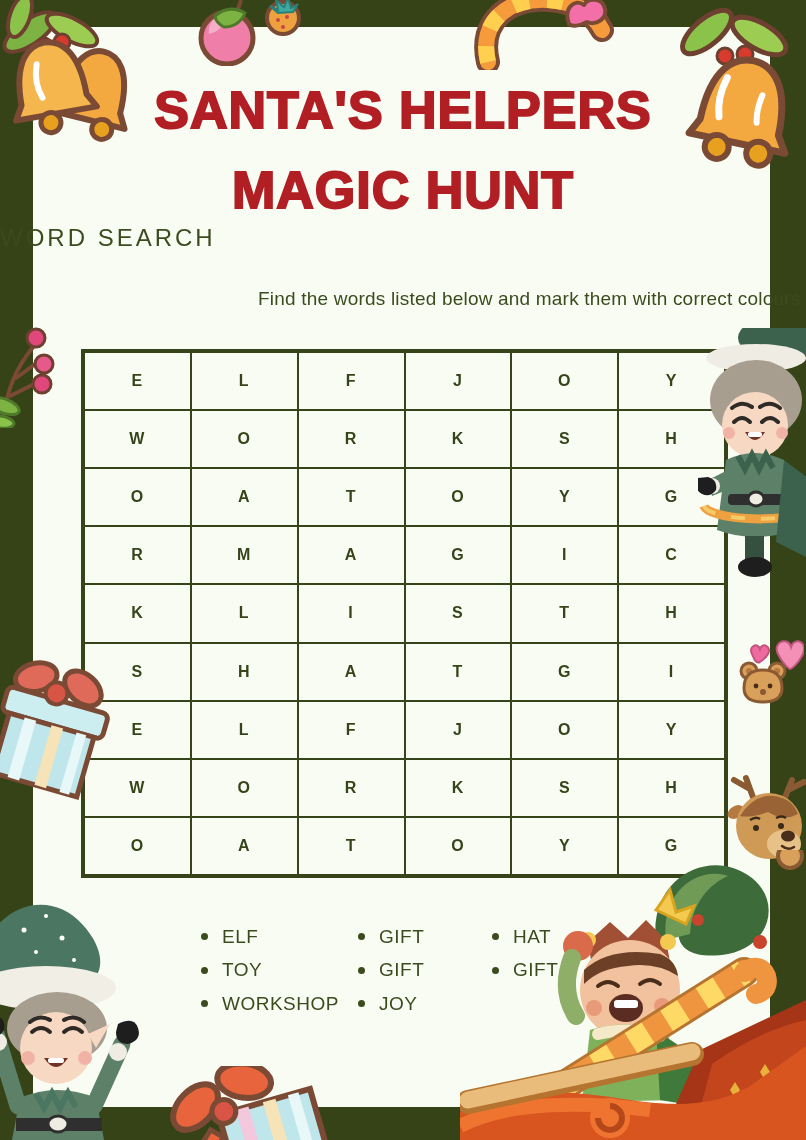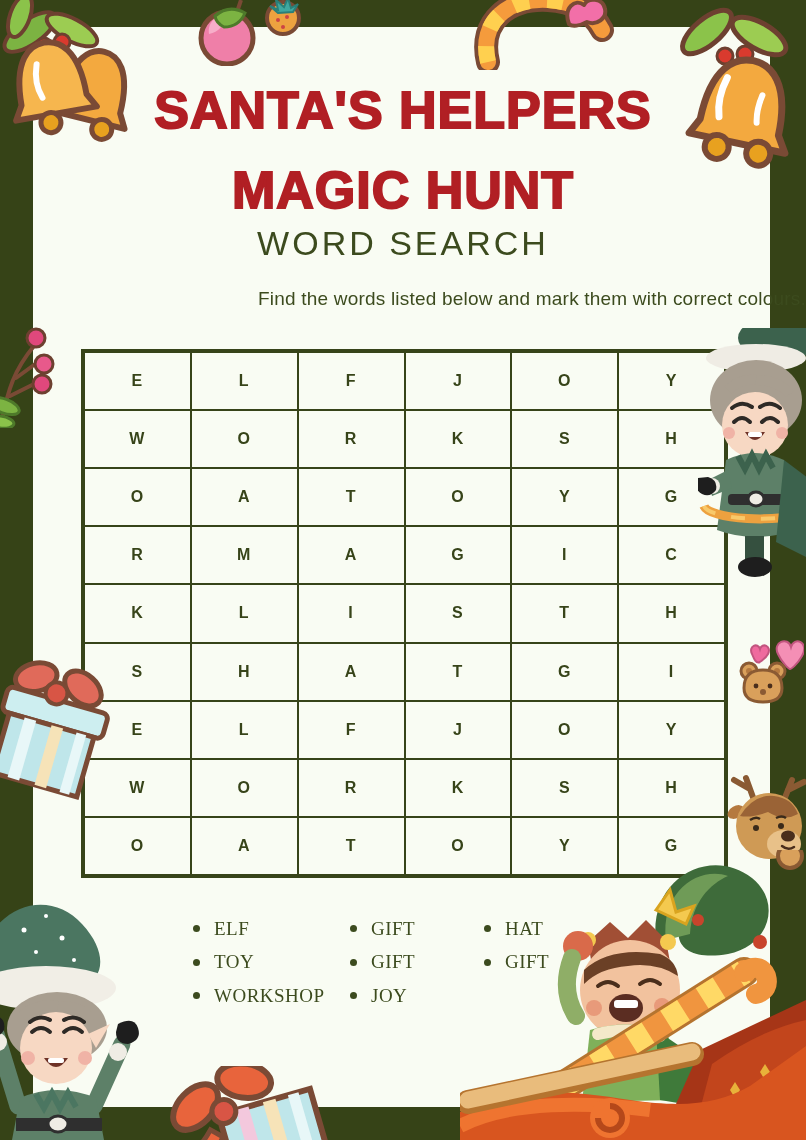--- a/index.html
+++ b/index.html
@@ -2,30 +2,30 @@
 <html><head>
 <meta charset="utf-8">
 <style>
   html,body{margin:0;padding:0;background:#e9e9e9;}
   .page{position:relative;width:806px;height:1140px;background:#364317;overflow:hidden;
         font-family:"Liberation Sans",sans-serif;}
   .panel{position:absolute;left:33px;top:27px;right:36px;bottom:33px;background:#f9fcf3;}
   .title{position:absolute;left:0;top:70px;width:100%;text-align:center;color:#b11f24;
          font-weight:bold;font-size:52px;line-height:80px;letter-spacing:1px;
          -webkit-text-stroke:2px #b11f24;z-index:3;}
-  .subtitle{position:absolute;left:0;top:224px;width:100%;text-align:center;color:#3c4b1e;
-            font-size:34px;letter-spacing:3px;z-index:3;}
+  .subtitle{position:absolute;left:0;top:224px;width:100%;text-align:left;color:#3c4b1e;
+            font-size:24px;letter-spacing:3px;z-index:3;}
   .instruction{position:absolute;left:0;top:288px;width:100%;text-align:right;color:#3c4b1e;
                font-size:19px;letter-spacing:.2px;z-index:3;}
   .word-grid{position:absolute;left:81px;top:349px;width:647px;height:529px;
              display:grid;grid-template-columns:repeat(6,1fr);grid-template-rows:repeat(9,1fr);
              background:#f9fcf3;border:3px solid #374419;box-sizing:border-box;z-index:2;}
   .grid-cell{border:1px solid #374419;display:flex;align-items:center;justify-content:center;
              font-weight:bold;font-size:16px;color:#374419;letter-spacing:1px;}
-  .word-list-col{position:absolute;top:912px;list-style:none;margin:0;padding:0;z-index:3;font-family:Liberation Serif, serif;}
+  .word-list-col{position:absolute;top:912px;list-style:none;margin:8px;padding:0;z-index:3;}
   .word-item{display:flex;align-items:center;height:33.5px;font-size:19px;color:#3c4b1e;
              letter-spacing:.5px;}
   .bullet{width:7px;height:7px;border-radius:50%;background:#3c4b1e;margin-right:14px;flex:0 0 auto;}
   .dec{position:absolute;z-index:4;}
   .dec svg{display:block;}
 </style>
 </head>
 <body>
 
 <div class="page">

